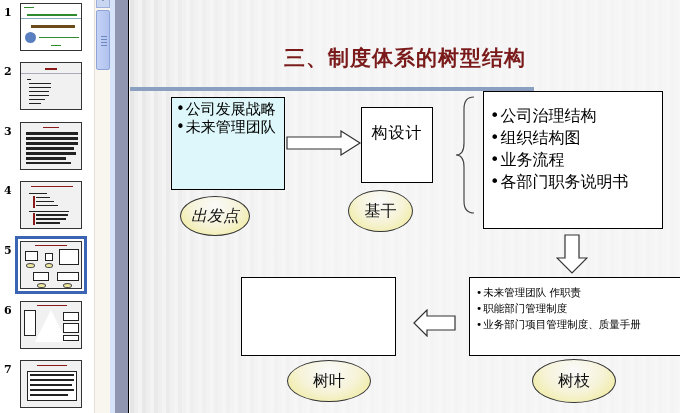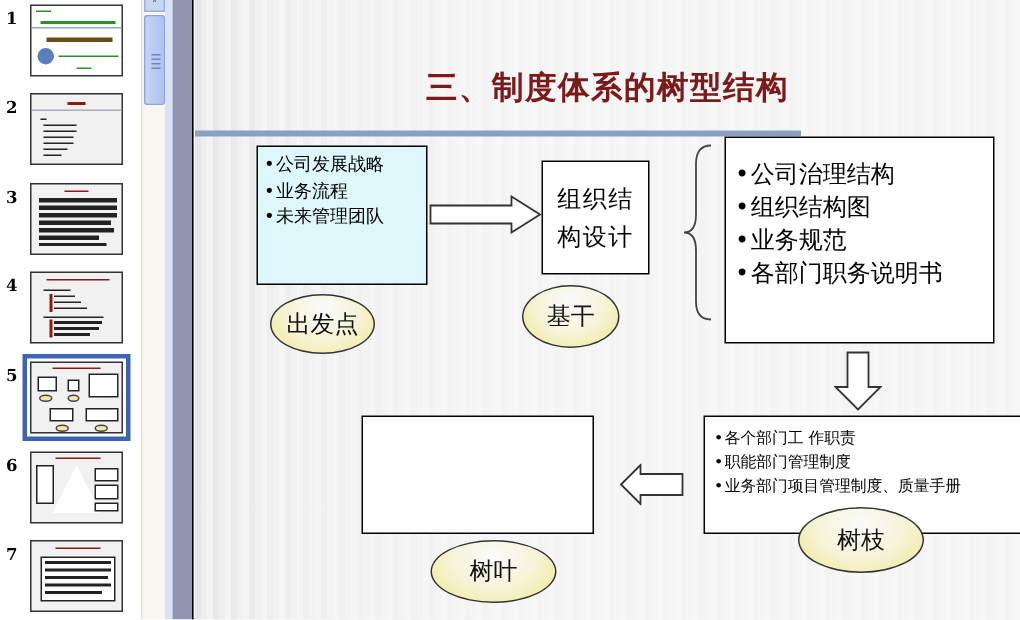--- a/index.html
+++ b/index.html
@@ -79,21 +79,21 @@
 
   .box {
     position: absolute; background: #ffffff; border: 1px solid #000;
   }
   .box ul { list-style: none; }
   .box li { white-space: nowrap; color: #000; }
   .box li::before { content: "\2022"; margin-right: 1px; }
 
   .box-start {
     left: 41px; top: 97px; width: 114px; height: 93px; background: #ddf7fa;
-    padding: 3px 4px; font-size: 12px; line-height: 17.5px;
+    padding: 3px 4px; font-size: 15px; line-height: 17.5px;
   }
   .box-org {
     left: 231px; top: 107px; width: 72px; height: 76px;
     font-size: 16px; line-height: 25px; text-align: center; padding-top: 12px;
     letter-spacing: 1px;
   }
   .box-struct {
     left: 353px; top: 91px; width: 180px; height: 138px;
     padding: 13px 6px; font-size: 16px; line-height: 22px;
   }
@@ -105,24 +105,24 @@
     left: 111px; top: 277px; width: 155px; height: 79px;
     padding: 15px 5px; font-size: 10.5px; line-height: 14.5px;
   }
 
   .ellipse {
     position: absolute; border: 1.2px solid #333; border-radius: 50%;
     background: radial-gradient(ellipse at 50% 25%, #fafafa 0%, #f6f3d8 50%, #eee98e 100%);
     display: flex; align-items: center; justify-content: center;
     font-size: 16px; color: #111;
   }
-  .el-start { left: 50px; top: 196px; width: 70px; height: 40px; }
+  .el-start { left: 50px; top: 196px; width: 70px; height: 40px; font-style: italic; }
   .el-trunk { left: 218px; top: 190px; width: 65px; height: 42px; }
   .el-leaf { left: 157px; top: 360px; width: 84px; height: 42px; }
-  .el-branch { left: 402px; top: 338px; width: 84px; height: 44px; }
+  .el-branch { left: 402px; top: 359px; width: 84px; height: 44px; }
 
   .arrow { position: absolute; }
   .brace { position: absolute; left: 324px; top: 95px; }
 </style>
 </head>
 <body>
 
 <div class="thumb-panel">
 
   <div class="thumb-row" style="top:3px;">
@@ -242,60 +242,58 @@
 
 <div class="slide">
   <div class="slide-fade"></div>
 
   <div class="slide-title">三、制度体系的树型结构</div>
   <div class="title-rule"></div>
 
   <div class="box box-start">
     <ul>
       <li>公司发展战略</li>
-      <li>业务流程</li>
       <li>未来管理团队</li>
     </ul>
   </div>
   <div class="ellipse el-start">
     <span>出发点</span>
   </div>
 
   <svg class="arrow" style="left:156px;top:130px;" width="76" height="26">
     <polygon points="1,7 55,7 55,1 74,13 55,25 55,19 1,19" fill="#fff" stroke="#333" stroke-width="1.2"></polygon>
   </svg>
 
   <div class="box box-org">
-    <div>组织结</div>
     <div>构设计</div>
   </div>
   <div class="ellipse el-trunk">
     <span>基干</span>
   </div>
 
   <svg class="brace" width="22" height="120">
     <path d="M20,2 Q10,2 10,14 L10,48 Q10,60 2,60 Q10,60 10,72 L10,106 Q10,118 20,118" fill="none" stroke="#444" stroke-width="1.2"></path>
   </svg>
 
   <div class="box box-struct">
     <ul>
       <li>公司治理结构</li>
       <li>组织结构图</li>
-      <li>业务规范</li>
+      <li>业务流程</li>
       <li>各部门职务说明书</li>
     </ul>
   </div>
 
   <svg class="arrow" style="left:426px;top:234px;" width="32" height="40">
     <polygon points="9,1 23,1 23,24 31,24 16,39 1,24 9,24" fill="#fff" stroke="#333" stroke-width="1.2"></polygon>
   </svg>
 
   <div class="box box-branch">
     <ul>
-      <li>各个部门工 作职责</li>
+      <li>未来管理团队 作职责</li>
       <li>职能部门管理制度</li>
       <li>业务部门项目管理制度、质量手册</li>
     </ul>
   </div>
   <div class="ellipse el-branch">
     <span>树枝</span>
   </div>
 
   <svg class="arrow" style="left:283px;top:309px;" width="44" height="28">
     <polygon points="1,14 14,1 14,7 42,7 42,21 14,21 14,27" fill="#fff" stroke="#333" stroke-width="1.2"></polygon>

